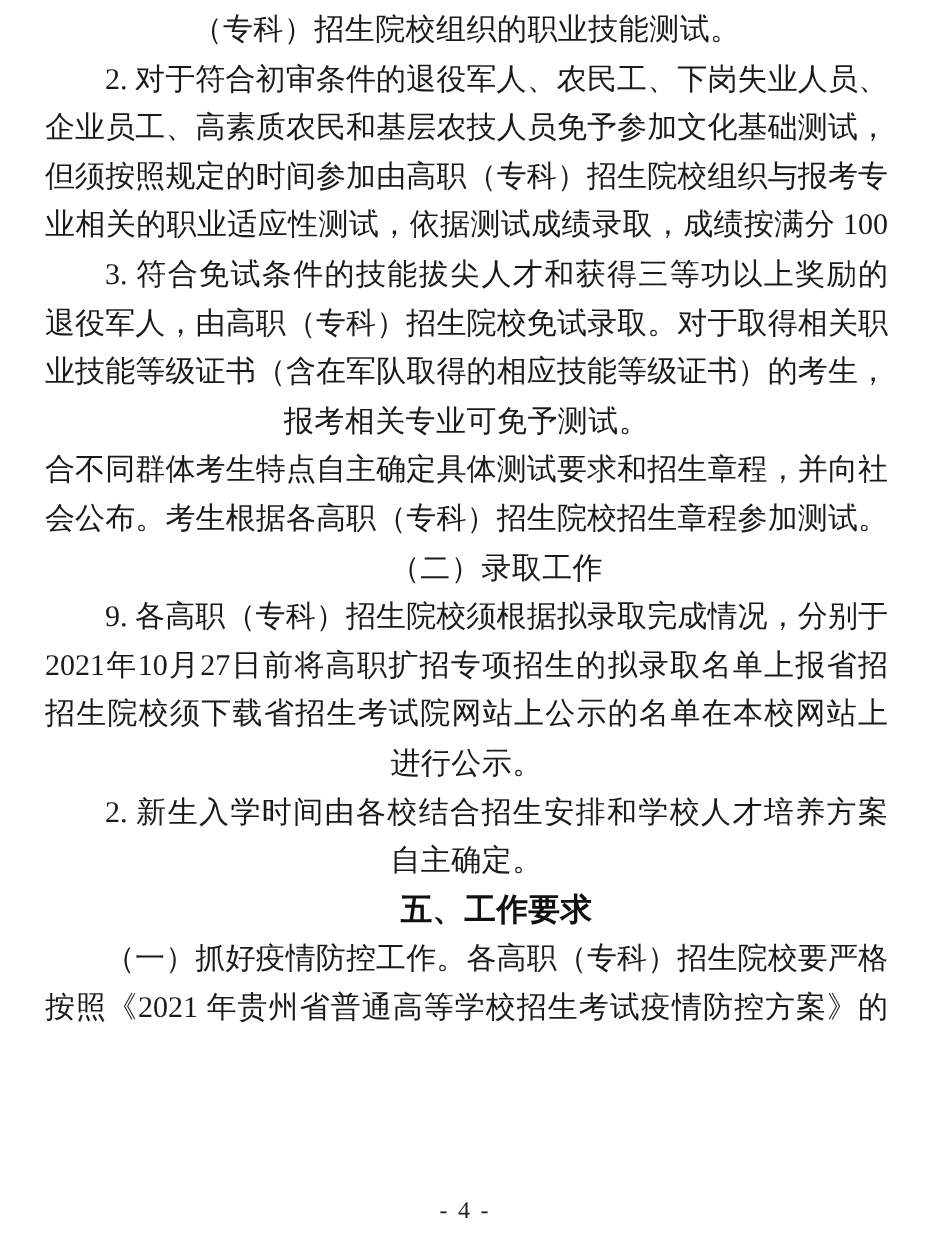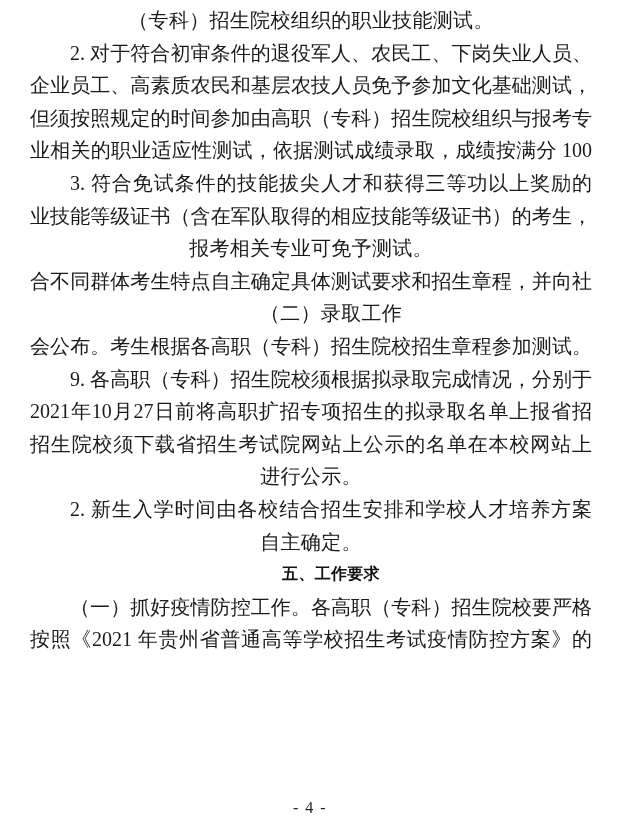--- a/index.html
+++ b/index.html
@@ -30,21 +30,21 @@
   .line.justify {
     white-space: normal;
     text-align: justify;
     text-align-last: justify;
     letter-spacing: 0px;
   }
   .line.indent { text-indent: 40px; }
   .line.heading {
     font-family: "Liberation Sans", "DejaVu Sans", sans-serif;
     font-weight: bold;
-    font-size: 16px;
+    font-size: 21px;
     color: #111111;
   }
   .footer {
     position: absolute;
     left: 0;
     right: 0;
     top: 799px;
     text-align: center;
     font-size: 16px;
     letter-spacing: 1.5px;
@@ -55,25 +55,26 @@
 <body>
 
 <div class="page">
   <div class="content">
       <div class="line">（专科）招生院校组织的职业技能测试。</div>
       <div class="line indent justify">2. 对于符合初审条件的退役军人、农民工、下岗失业人员、</div>
       <div class="line justify">企业员工、高素质农民和基层农技人员免予参加文化基础测试，</div>
       <div class="line justify">但须按照规定的时间参加由高职（专科）招生院校组织与报考专</div>
       <div class="line justify">业相关的职业适应性测试，依据测试成绩录取，成绩按满分 100</div>
       <div class="line indent justify">3. 符合免试条件的技能拔尖人才和获得三等功以上奖励的</div>
+      <div class="line justify">退役军人，由高职（专科）招生院校免试录取。对于取得相关职</div>
       <div class="line justify">业技能等级证书（含在军队取得的相应技能等级证书）的考生，</div>
       <div class="line">报考相关专业可免予测试。</div>
       <div class="line justify">合不同群体考生特点自主确定具体测试要求和招生章程，并向社</div>
+      <div class="line justify">会公布。考生根据各高职（专科）招生院校招生章程参加测试。</div>
       <div class="line indent">（二）录取工作</div>
-      <div class="line justify">会公布。考生根据各高职（专科）招生院校招生章程参加测试。</div>
       <div class="line indent justify">9. 各高职（专科）招生院校须根据拟录取完成情况，分别于</div>
       <div class="line justify">2021年10月27日前将高职扩招专项招生的拟录取名单上报省招</div>
       <div class="line justify">招生院校须下载省招生考试院网站上公示的名单在本校网站上</div>
       <div class="line">进行公示。</div>
       <div class="line indent justify">2. 新生入学时间由各校结合招生安排和学校人才培养方案</div>
       <div class="line">自主确定。</div>
       <div class="line indent heading">五、工作要求</div>
       <div class="line indent justify">（一）抓好疫情防控工作。各高职（专科）招生院校要严格</div>
       <div class="line justify">按照《2021 年贵州省普通高等学校招生考试疫情防控方案》的相</div>
     </div>

